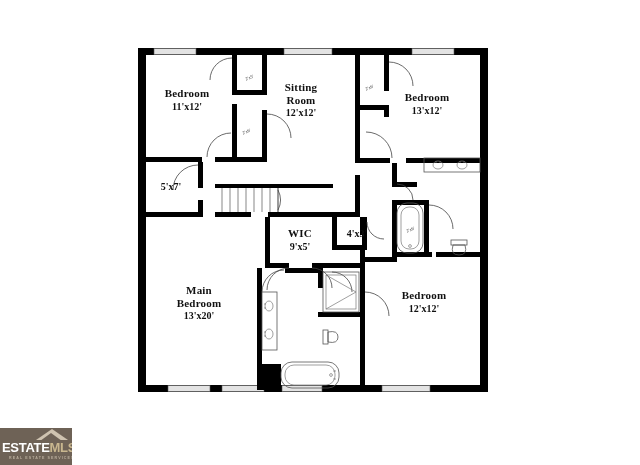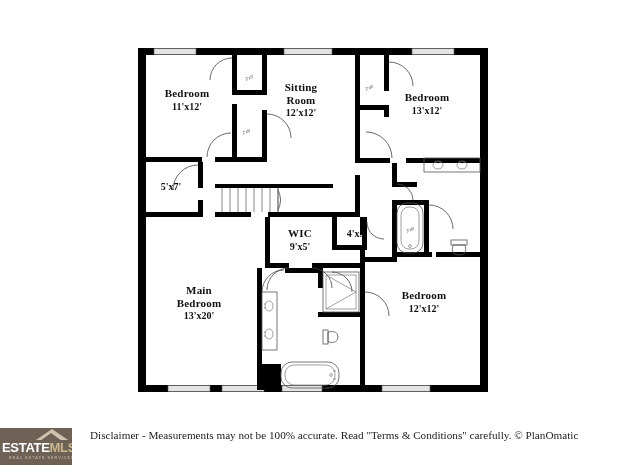--- a/index.html
+++ b/index.html
@@ -359,14 +359,13 @@
 
 <div id="footer">
   <div id="mls-logo">
     <div id="mls-roof"></div>
     <div id="mls-roof2"></div>
     <div id="mls-wordmark">
       <span id="mls-georgia">ESTATE</span><span id="mls-mls">MLS</span>
     </div>
     <div id="mls-sub">REAL ESTATE SERVICES</div>
   </div>
-  <div id="disclaimer">Disclaimer - Measurements may not be 100% accurate. Read "Terms &amp; Conditions" carefully. © PlanOmatic</div>
 </div>
 
 </body></html>

